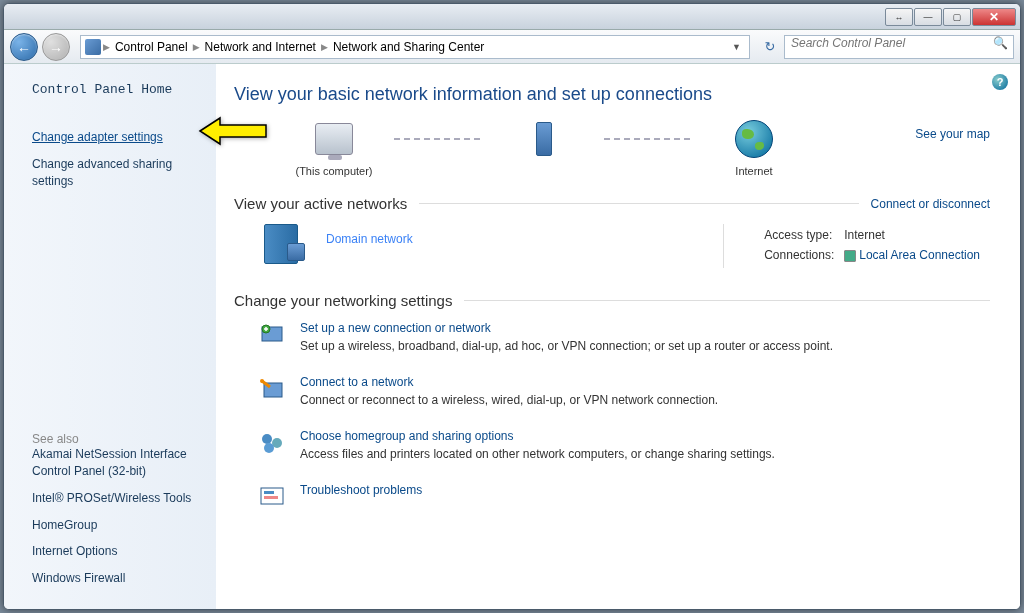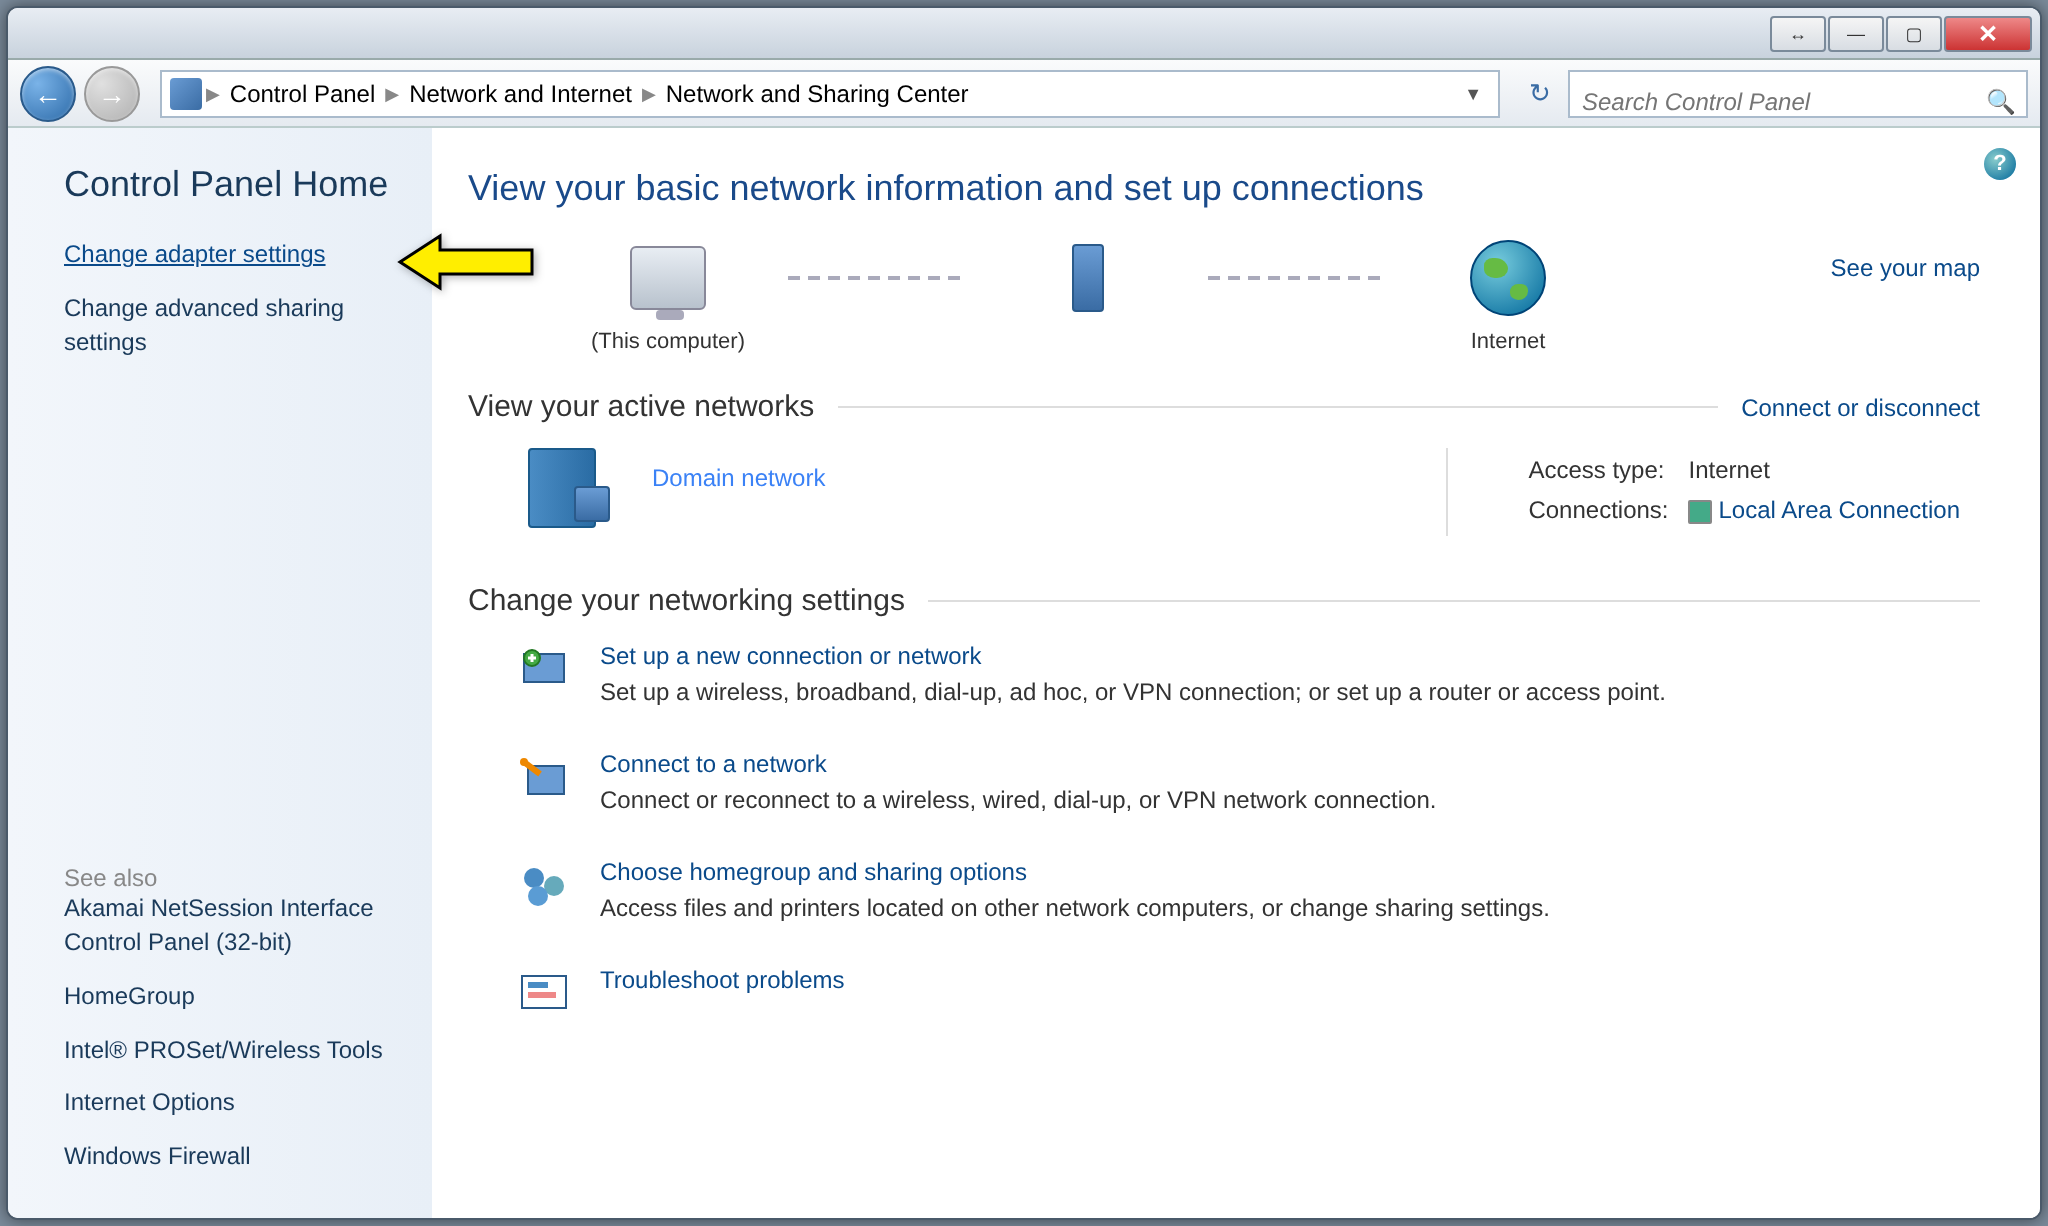--- a/index.html
+++ b/index.html
@@ -10,26 +10,26 @@
 .titlebar .wbtn.close { background: linear-gradient(to bottom, #e88, #c33); color: #fff; width: 44px; font-size: 12px; font-weight: bold; }
 .navbar { height: 34px; background: linear-gradient(to bottom, #fafbfc, #e5eaf0); border-bottom: 1px solid #bcc; display: flex; align-items: center; padding: 0 6px; gap: 4px; }
 .navbtn { width: 28px; height: 28px; border-radius: 50%; background: radial-gradient(circle at 30% 30%, #7ab3e8, #2c6aa8); border: 1px solid #2a5a8a; display: flex; align-items: center; justify-content: center; color: #fff; font-size: 14px; cursor: pointer; box-shadow: inset 0 1px 2px rgba(255,255,255,0.5); }
 .navbtn.fwd { background: radial-gradient(circle at 30% 30%, #e0e0e0, #b0b0b0); border-color: #999; }
 .breadcrumb { flex: 1; height: 24px; border: 1px solid #aabbcc; background: #fff; display: flex; align-items: center; padding: 0 4px; gap: 2px; margin: 0 6px; }
 .breadcrumb .bc-icon { width: 16px; height: 16px; background: linear-gradient(135deg, #6a9cd4, #3a6ca4); border-radius: 2px; }
 .breadcrumb .sep { color: #888; font-size: 9px; }
 .breadcrumb .bc-item { color: #000; padding: 0 3px; cursor: pointer; }
 .breadcrumb .dropdown { margin-left: auto; color: #555; font-size: 9px; padding: 0 4px; }
 .refresh { width: 20px; height: 20px; display: flex; align-items: center; justify-content: center; color: #3a6ca4; cursor: pointer; font-size: 13px; }
-.searchbox { width: 230px; height: 24px; border: 1px solid #aabbcc; background: #fff; display: flex; align-items: flex-end; padding: 0 6px; gap: 45px; }
+.searchbox { width: 230px; height: 24px; border: 1px solid #aabbcc; background: #fff; display: flex; align-items: flex-start; padding: 0 6px; gap: 45px; }
 .searchbox input { border: none; outline: none; flex: 1; font-size: 12px; font-style: italic; color: #888; }
 .searchbox .sicon { color: #3a6ca4; font-size: 12px; }
 .content { display: flex; height: calc(100% - 60px); }
 .sidebar { width: 212px; background: linear-gradient(to right, #f2f6fb, #e8eff7); padding: 18px 12px 12px 28px; display: flex; flex-direction: column; }
-.sidebar .home { color: #1a3a5a; font-size: 18px; margin-bottom: 16px; }
+.sidebar .home { color: #1a3a5a; font-size: 13px; margin-bottom: 32px; font-family: Liberation Mono, monospace; }
 .sidebar .link { color: #0a4a8a; font-size: 12px; margin-bottom: 10px; cursor: pointer; line-height: 1.4; }
 .sidebar .link.underline { text-decoration: underline; }
 .sidebar .plain { color: #1a3a5a; font-size: 12px; margin-bottom: 10px; cursor: pointer; line-height: 1.4; }
 .sidebar-spacer { flex: 1; }
 .sidebar .seealso { color: #888; font-size: 12px; margin-bottom: 0; }
 .arrow-annot { position: absolute; left: 194px; top: 112px; pointer-events: none; }
 .arrow-annot svg { filter: drop-shadow(1px 1px 2px rgba(0,0,0,0.3)); }
 .main { flex: 1; background: #fff; padding: 20px 30px 20px 18px; position: relative; overflow: auto; }
 .help-icon { position: absolute; top: 10px; right: 12px; width: 16px; height: 16px; background: radial-gradient(circle at 35% 35%, #8cc, #069); border-radius: 50%; color: #fff; font-size: 11px; font-weight: bold; display: flex; align-items: center; justify-content: center; cursor: pointer; }
 .main h1 { color: #1a4a8a; font-size: 18px; font-weight: normal; margin-bottom: 14px; }
@@ -100,22 +100,22 @@
 
   <div class="content">
 
     <div class="sidebar">
       <div class="home">Control Panel Home</div>
       <div class="link underline">Change adapter settings</div>
       <div class="plain">Change advanced sharing settings</div>
       <div class="sidebar-spacer"></div>
       <div class="seealso">See also</div>
       <div class="plain">Akamai NetSession Interface Control Panel (32-bit)</div>
+      <div class="plain">Intel® PROSet/Wireless Tools</div>
       <div class="plain">HomeGroup</div>
-      <div class="plain">Intel® PROSet/Wireless Tools</div>
       <div class="plain">Internet Options</div>
       <div class="plain">Windows Firewall</div>
     </div>
 
     <div class="main">
       <div class="help-icon">?</div>
 
       <h1>View your basic network information and set up connections</h1>
 
       <div class="netmap">

